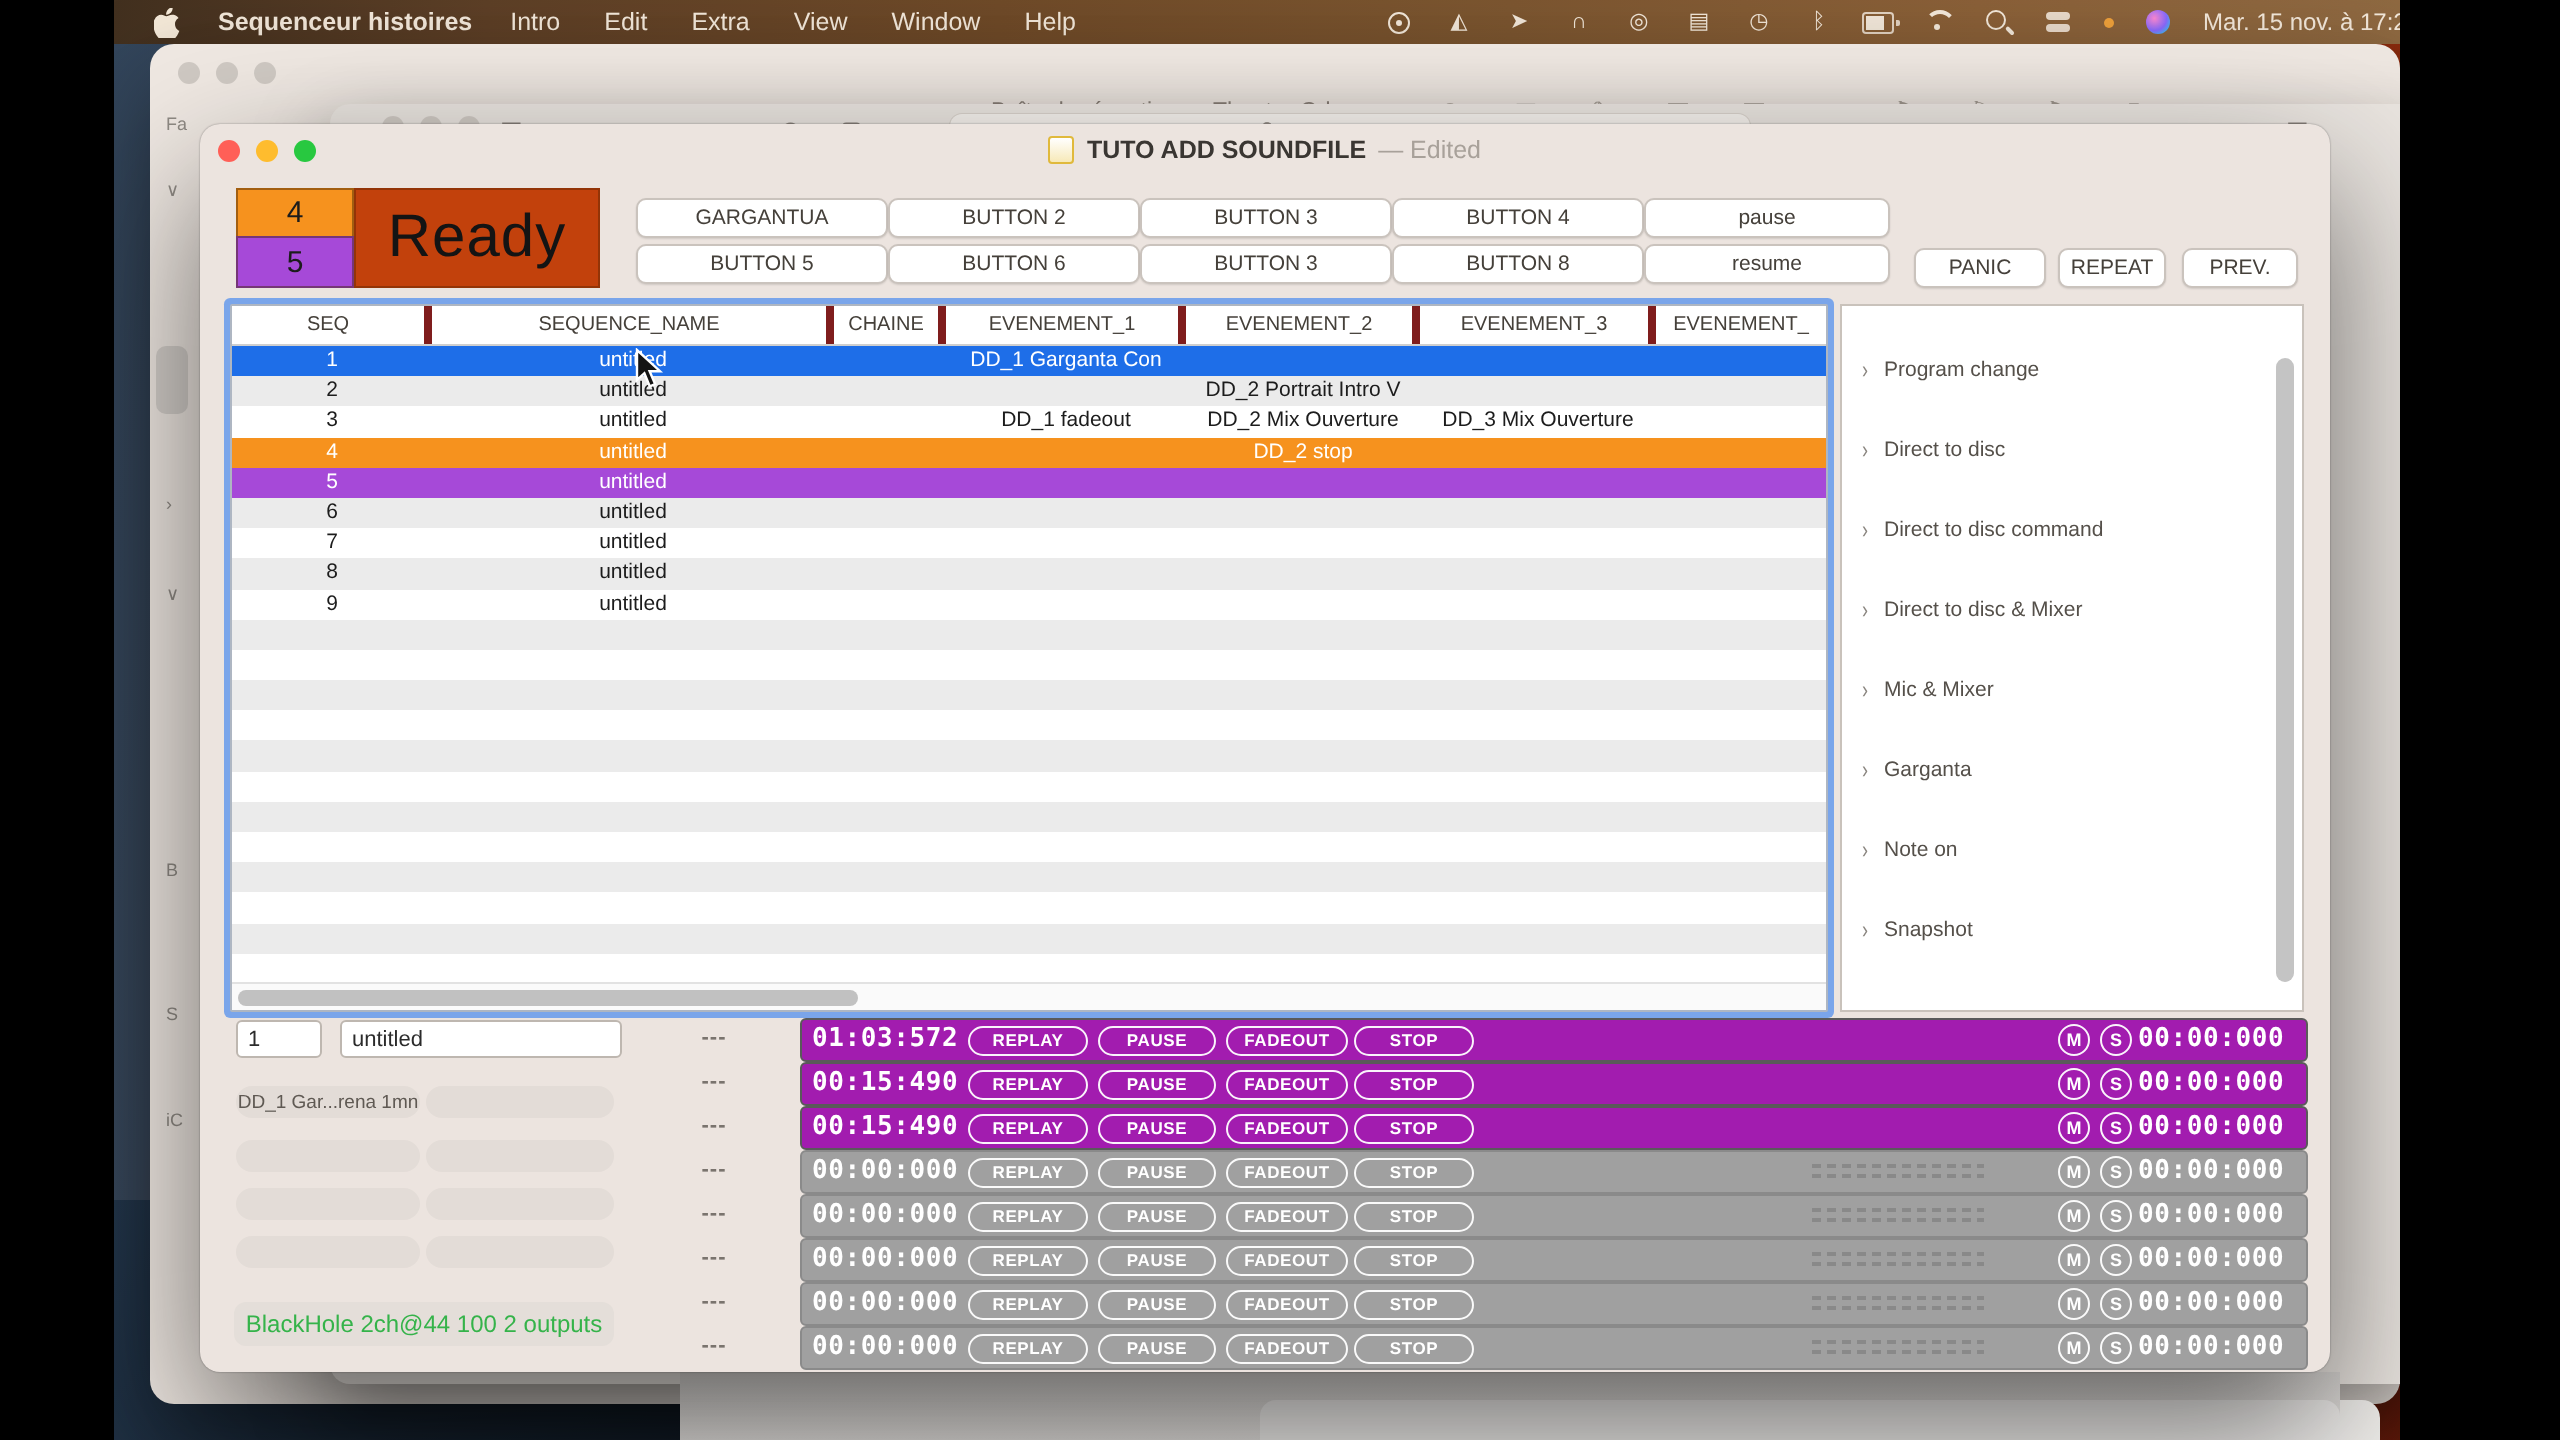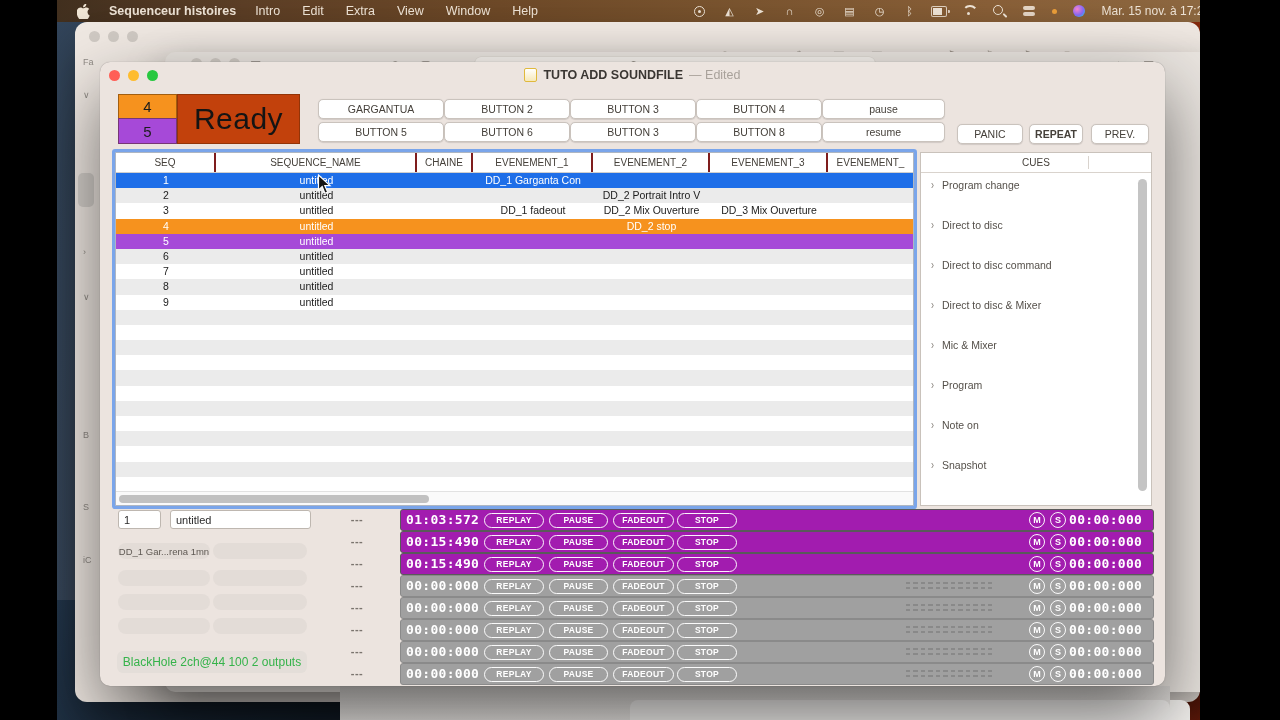--- a/index.html
+++ b/index.html
@@ -87,21 +87,21 @@
   .btn{position:absolute;height:18px;background:#fff;border:1px solid #cac3bd;border-radius:5px;
        font-size:10.5px;color:#45403a;display:flex;align-items:center;justify-content:center;
        box-shadow:0 .5px 1px rgba(0,0,0,.12);cursor:default;font-family:"Liberation Sans",sans-serif;}
 
   
   .seqtable{left:15px;top:90px;width:797px;height:352px;background:#fff;border:1px solid #aeb6c2;
             box-shadow:0 0 0 3px #7aa5ea;border-radius:1px;overflow:hidden;}
   .trow{display:grid;grid-template-columns:100px 201px 56px 120px 117px 118px 1fr;height:15.2px;
         line-height:15.2px;font-size:10.5px;color:#1c1c1c;text-align:center;}
   .thead{height:19px;line-height:19px;font-size:10px;color:#45403a;border-bottom:1px solid #cfcfcf;}
-  .thead>div{border-right:2px solid #7f1d1d;overflow:hidden;white-space:nowrap;}
+  .thead>div{border-right:4px solid #7f1d1d;overflow:hidden;white-space:nowrap;}
   .thead>div:last-child{border-right:none;}
   .r-grey{background:#ebebeb;}
   .r-sel{background:#1e6ee8;color:#fff;}
   .r-orange{background:#f6921e;color:#fff;}
   .r-purple{background:#a649d8;color:#fff;}
   .trow>div{overflow:hidden;white-space:nowrap;}
   .hscroll{position:absolute;left:0;bottom:0;width:100%;height:13px;background:#fafafa;border-top:1px solid #e2e2e2;}
   .hthumb{position:absolute;left:3px;top:2.5px;width:310px;height:8px;background:#c1c1c1;border-radius:4px;}
 
   
@@ -280,21 +280,21 @@
         <div class="btn" style="left: 596px; top: 37px; width: 124px;">BUTTON 4</div>
         <div class="btn" style="left: 722px; top: 37px; width: 121px;">pause</div>
         <div class="btn" style="left: 218px; top: 60px; width: 124px;">BUTTON 5</div>
         <div class="btn" style="left: 344px; top: 60px; width: 124px;">BUTTON 6</div>
         <div class="btn" style="left: 470px; top: 60px; width: 124px;">BUTTON 3</div>
         <div class="btn" style="left: 596px; top: 60px; width: 124px;">BUTTON 8</div>
         <div class="btn" style="left: 722px; top: 60px; width: 121px;">resume</div>
       </div>
 
     <div class="btn" style="left:857px;top:62px;width:64px;">PANIC</div>
-    <div class="btn" style="left:929px;top:62px;width:52px;font-weight:bold;">REPEAT</div>
+    <div class="btn" style="left:929px;top:62px;width:52px;">REPEAT</div>
     <div class="btn" style="left:991px;top:62px;width:56px;">PREV.</div>
 
     <div class="abs seqtable">
       <div id="tbl">
           <div class="trow thead">
             <div>SEQ</div>
             <div>SEQUENCE_NAME</div>
             <div>CHAINE</div>
             <div>EVENEMENT_1</div>
             <div>EVENEMENT_2</div>
@@ -394,21 +394,20 @@
           <div class="trow"></div>
           <div class="trow r-grey"></div>
           <div class="trow"></div>
         </div>
       <div class="hscroll">
           <div class="hthumb"></div>
         </div>
     </div>
 
     <div class="abs cues">
-      <div class="cues-head">CUES</div>
       <div id="cue-list">
           <div class="cue" style="top: 26px;">
             <div class="chev">›</div>
             <span>Program change</span>
           </div>
           <div class="cue" style="top: 66px;">
             <div class="chev">›</div>
             <span>Direct to disc</span>
           </div>
           <div class="cue" style="top: 106px;">
@@ -418,21 +417,21 @@
           <div class="cue" style="top: 146px;">
             <div class="chev">›</div>
             <span>Direct to disc &amp; Mixer</span>
           </div>
           <div class="cue" style="top: 186px;">
             <div class="chev">›</div>
             <span>Mic &amp; Mixer</span>
           </div>
           <div class="cue" style="top: 226px;">
             <div class="chev">›</div>
-            <span>Program</span>
+            <span>Garganta</span>
           </div>
           <div class="cue" style="top: 266px;">
             <div class="chev">›</div>
             <span>Note on</span>
           </div>
           <div class="cue" style="top: 306px;">
             <div class="chev">›</div>
             <span>Snapshot</span>
           </div>
         </div>

